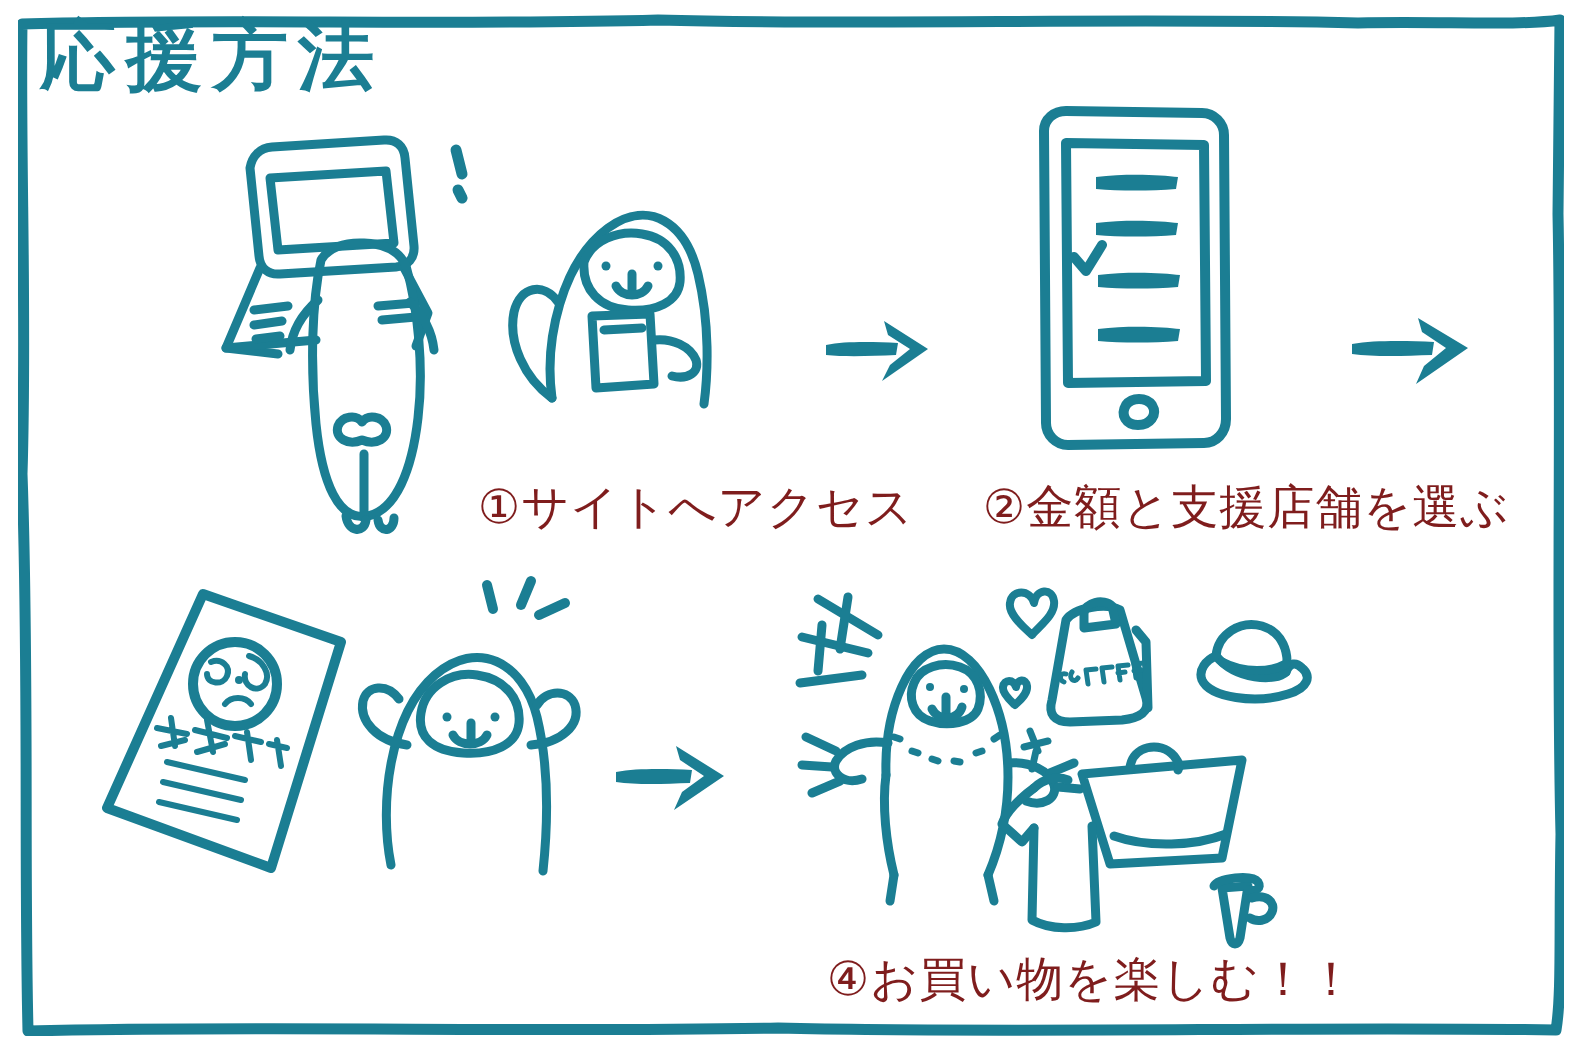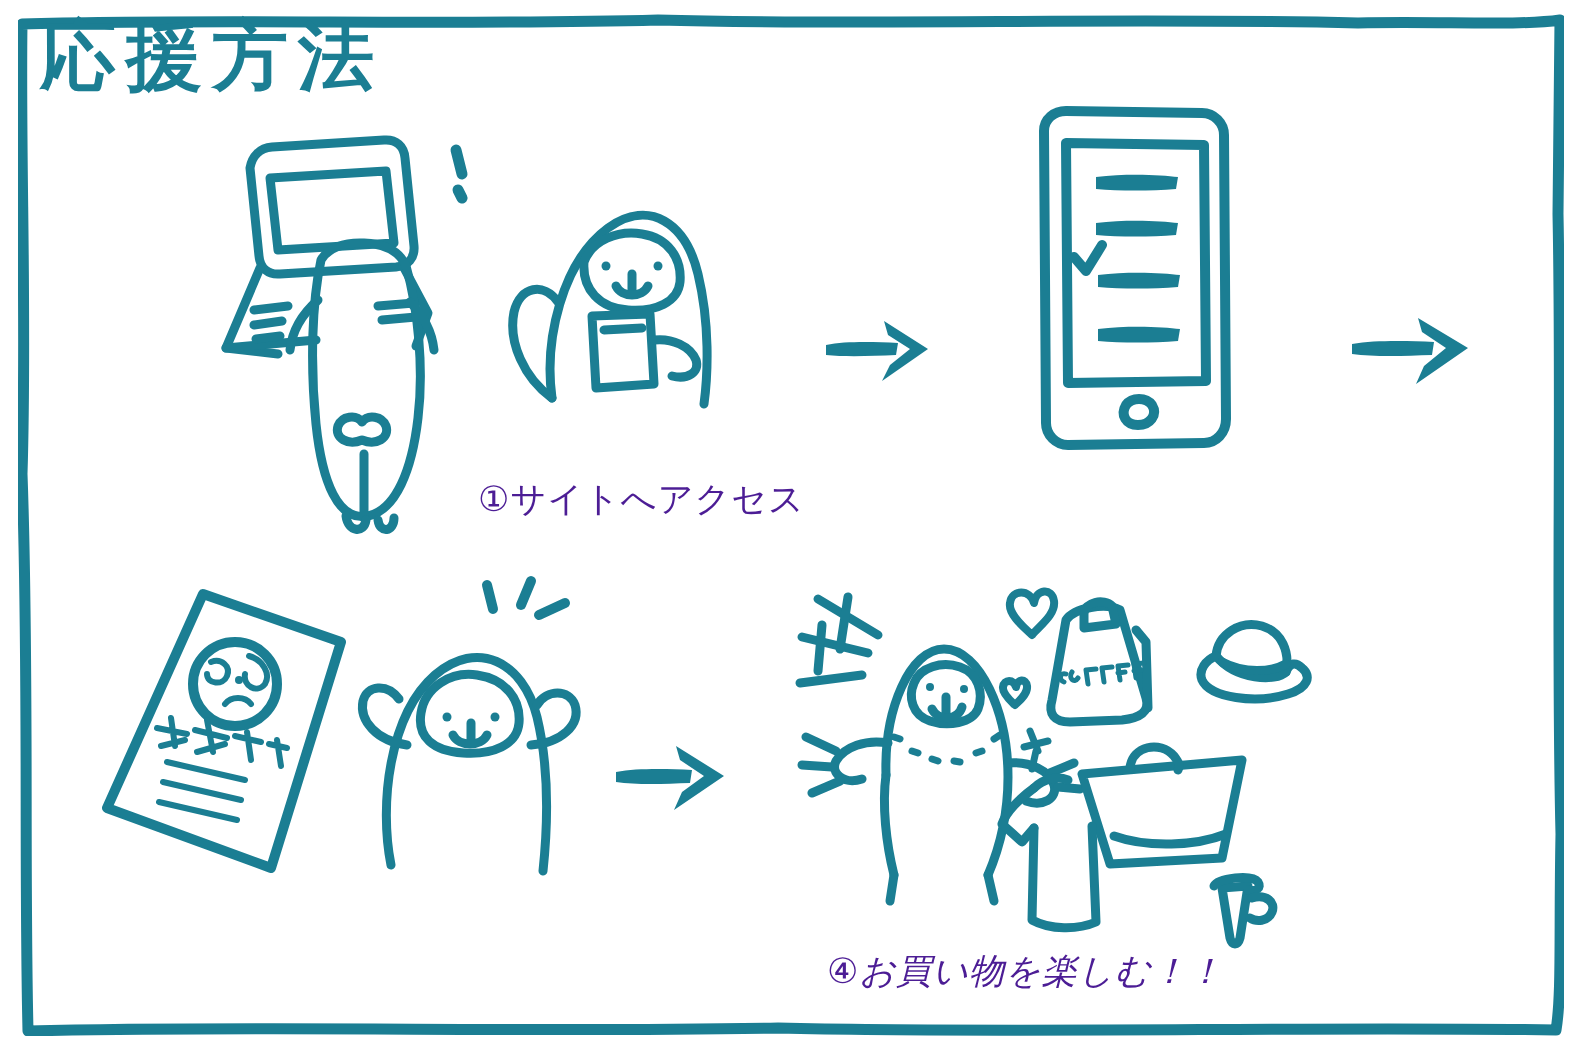--- a/index.html
+++ b/index.html
@@ -34,32 +34,32 @@
     font-size: 76px;
     font-weight: bold;
     letter-spacing: 10px;
     color: #1B7E93;
     font-family: "DejaVu Sans", "Liberation Sans", sans-serif;
     line-height: 1.0;
     white-space: nowrap;
   }
   .caption {
     position: absolute;
-    color: #4c1d95;
-    font-size: 35px;
+    color: #7f1d1d;
+    font-size: 47px;
     font-weight: 500;
     letter-spacing: 1px;
     line-height: 1.22;
     font-family: "DejaVu Sans", "Liberation Sans", sans-serif;
     white-space: pre-line;
   }
   .cap1 { left: 478px; top: 478px; }
   .cap2 { left: 983px; top: 478px; }
   .cap3 { left: 50px; top: 892px; }
-  .cap4 { left: 827px; top: 950px; font-style: italic; }
+  .cap4 { left: 827px; top: 950px; }
 
   .art { position: absolute; }
   .art svg { display: block; overflow: visible; }
 
   
   #art-laptop-seal   { left: 218px;  top: 118px;  width: 300px; height: 420px; }
   #art-phone-seal    { left: 500px;  top: 190px;  width: 250px; height: 230px; }
   #art-phone         { left: 1010px; top: 105px;  width: 250px; height: 350px; }
   #art-arrow-1       { left: 822px;  top: 315px;  width: 110px; height: 70px; }
   #art-arrow-2       { left: 1348px; top: 310px;  width: 125px; height: 80px; }
@@ -349,15 +349,16 @@
         <g>
           <path d="M34,208 C20,218 6,232 2,244 L22,262 L34,248"></path>
           <path d="M34,208 C44,198 58,196 68,200"></path>
           <path d="M34,248 L32,340 C50,350 78,350 96,342 L92,246"></path>
         </g>
       </g>
     </svg>
   </div>
 
   <div class="caption cap1">①サイトへアクセス</div>
+  <div class="caption cap2">②金額と支援店舗を選ぶ</div>
   <div class="caption cap4">④お買い物を楽しむ！！</div>
 
 </div>
 
 </body></html>

